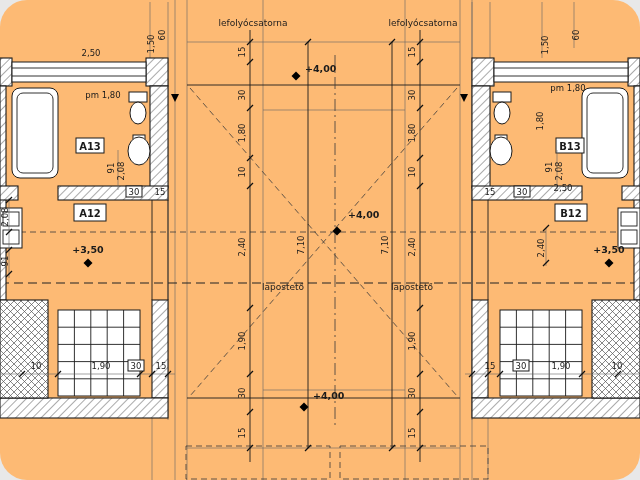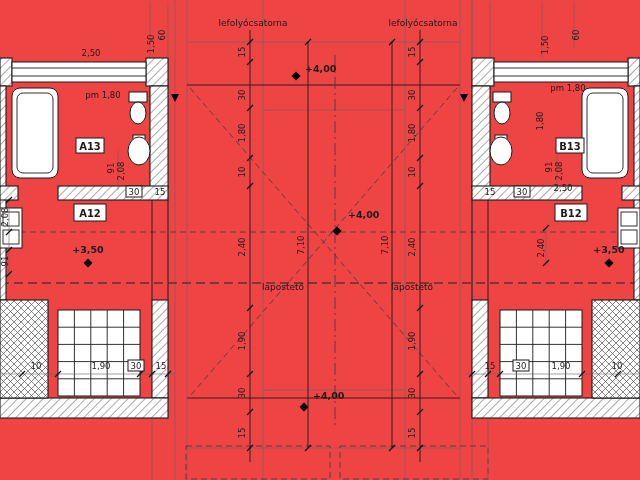--- a/index.html
+++ b/index.html
@@ -1,16 +1,16 @@
 <!DOCTYPE html>
 <html><head>
 <meta charset="utf-8">
 <style>
   html,body{margin:0;padding:0;background:#e8e8e8;}
-  .page{width:640px;height:480px;background:#ef4444;position:relative;overflow:hidden;}
+  .page{width:640px;height:480px;background:#fdba74;position:relative;overflow:hidden;border-radius:27px;}
   svg{display:block;}
   svg text{font-family:"DejaVu Sans","Liberation Sans",sans-serif;fill:#1b1b1b;}
   .t8{font-size:8.5px;}
   .t9{font-size:9px;}
   .room{font-size:10px;font-weight:bold;}
   .lvl{font-size:9.5px;font-weight:600;}
   .mid{text-anchor:middle;}
   .w{fill:url(#hatch);stroke:#1b1b1b;stroke-width:1.1;}
   .xh{fill:url(#xhatch);stroke:#1b1b1b;stroke-width:1.1;}
   .wh{fill:#ffffff;stroke:#1b1b1b;stroke-width:1;}

